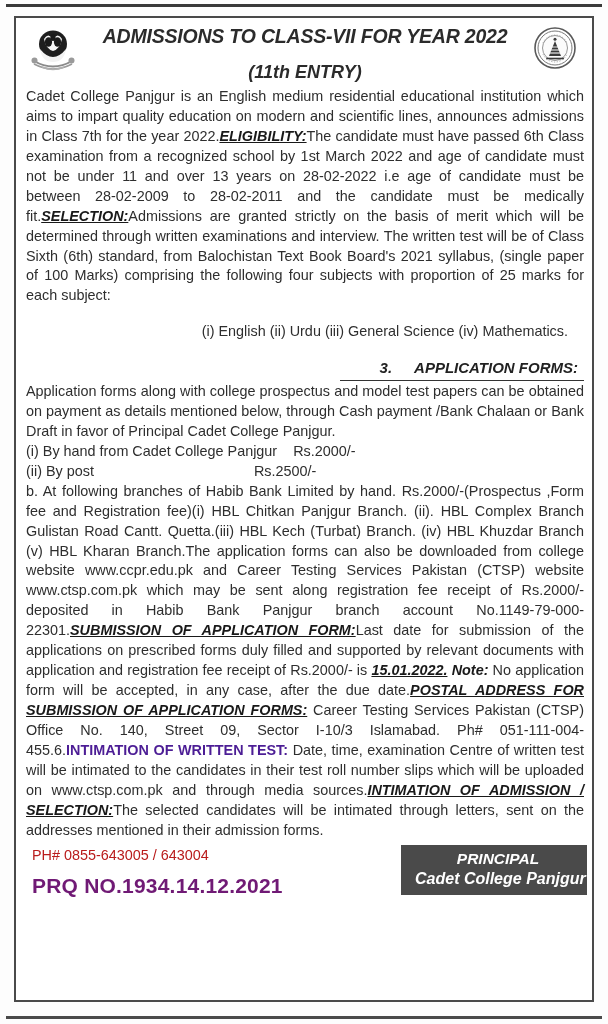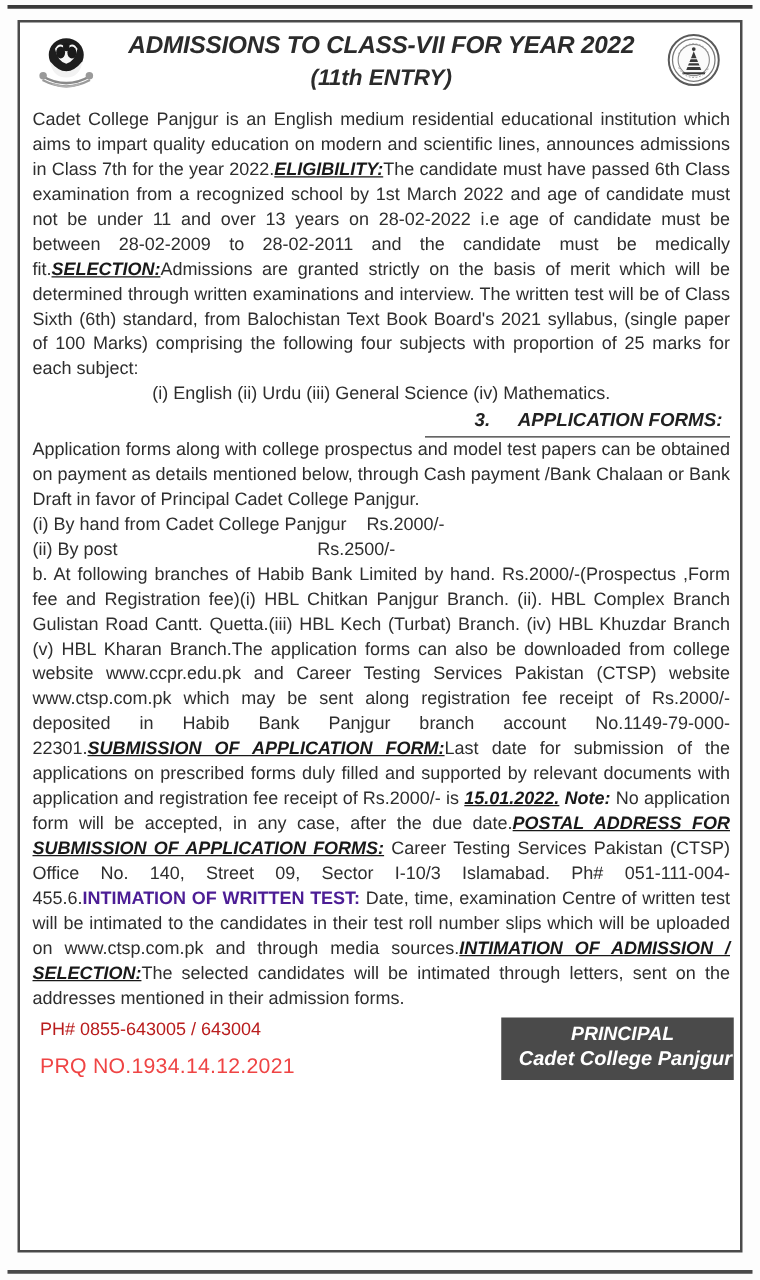--- a/index.html
+++ b/index.html
@@ -82,38 +82,38 @@
     letter-spacing: -0.2px;
     line-height: 1.35;
     white-space: nowrap;
     color: #2b2b2b;
   }
   .title-sub {
     font-size: 18px;
     font-weight: bold;
     font-style: italic;
     line-height: 1.35;
-    margin-top: 1px;
+    margin-top: 11px;
     color: #2b2b2b;
   }
 
   
   .body-copy {
     font-size: 14.4px;
     line-height: 1.385;
     color: #2e2e2e;
     margin-top: 2px;
   }
   .para {
     text-align: justify;
     margin: 0;
   }
   .para-left {
-    text-align: center;
-    margin: 0;
+    text-align: right;
+    margin: 16px;
   }
   
   .ih {
     font-weight: bold;
     font-style: italic;
     text-decoration: underline;
     color: #191919;
   }
   .ih-plain {
     font-weight: bold;
@@ -154,23 +154,23 @@
     margin-top: 4px;
     height: 62px;
   }
   .ph-line {
     font-size: 14.4px;
     color: #b91c1c;
     padding-left: 6px;
     line-height: 1.4;
   }
   .prq-line {
-    font-size: 17px;
-    font-weight: normal;
-    color: #ef4444;
+    font-size: 21px;
+    font-weight: bold;
+    color: #701a75;
     padding-left: 6px;
     margin-top: 9px;
     letter-spacing: 0.2px;
   }
   .principal-box {
     position: absolute;
     right: -3px;
     top: 0px;
     width: 186px;
     background: #4a4a4a;

